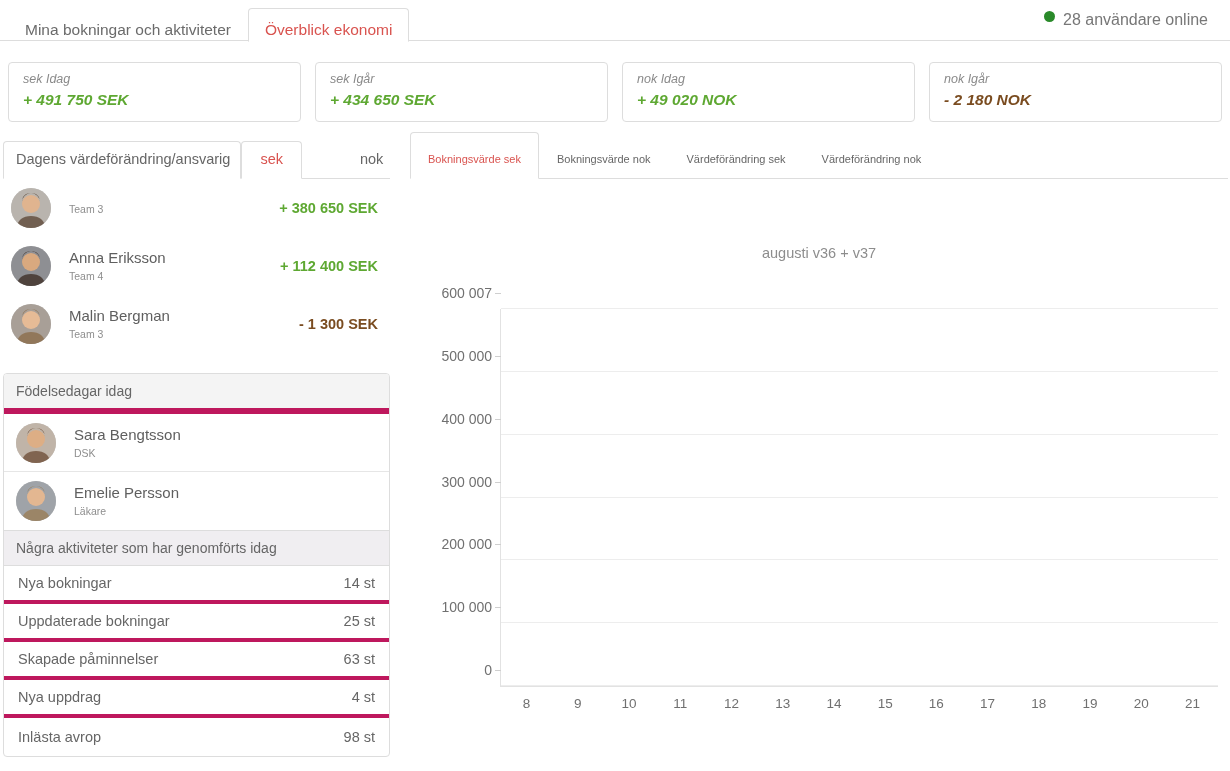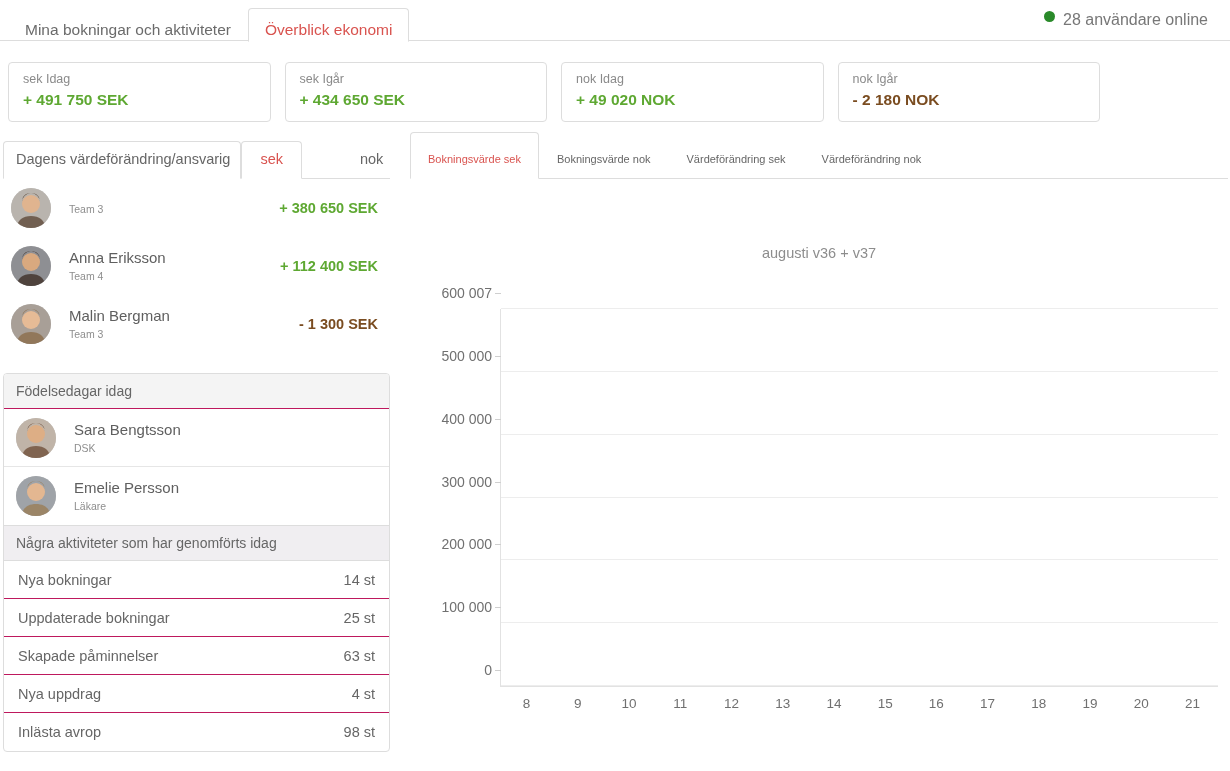--- a/index.html
+++ b/index.html
@@ -28,21 +28,21 @@
     border-color: #ddd; border-bottom: 1px solid #ffffff;
     margin-bottom: -1px; padding-top: 12px;
   }
   .online {
     position: absolute; right: 22px; top: 11px; display: flex; align-items: flex-start; gap: 8px;
     font-size: 16px; color: #777;
   }
   .dot { width: 11px; height: 11px; border-radius: 50%; background: #2a8a2a; display: inline-block; }
 
   
-  .kpis { position: absolute; left: 8px; top: 62px; width: 1092px; display: flex; gap: 14px; }
+  .kpis { position: absolute; left: 8px; top: 62px; width: 1214px; display: flex; gap: 14px; font-style: italic; }
   .kpi {
     flex: 1 1 0; height: 60px; border: 1px solid #ddd; border-radius: 4px; background: #fff;
     padding: 9px 14px;
   }
   .kpi-label { font-size: 12.5px; color: #8a8a8a; line-height: 15px; }
   .kpi-value { font-size: 15.5px; font-weight: bold; line-height: 20px; margin-top: 3px; }
   .pos { color: #5ea832; }
   .neg { color: #7a4c20; }
 
   
@@ -71,30 +71,30 @@
   }
   .avatar svg { display: block; width: 40px; height: 40px; }
   .person-info { margin-left: 18px; flex: 1 1 auto; }
   .person-name { font-size: 15px; color: #5f5f5f; line-height: 19px; }
   .person-sub { font-size: 10.5px; color: #8e8e8e; line-height: 15px; margin-top: 2px; }
   .person-amount { font-size: 14.5px; font-weight: bold; white-space: nowrap; padding-right: 6px; }
 
   
   .card { border: 1px solid #ddd; border-radius: 4px; background: #fff; margin-top: 20px; overflow: hidden; }
   .card-head {
-    background: #f4f4f4; border-bottom: 1px solid #be185d; padding: 9px 12px;
+    background: #f4f4f4; border-bottom: 6px solid #be185d; padding: 9px 12px;
     font-size: 14px; color: #666;
   }
   .bday-row { display: flex; align-items: center; height: 58px; padding: 0 12px; border-bottom: 1px solid #e6e6e6; }
   .bday-row:last-child { border-bottom: none; }
 
   .act-head { background: #f0eef1; border-bottom: 1px solid #ddd; border-top: 1px solid #ddd; padding: 9px 12px; font-size: 14px; color: #666; }
   .act-row {
     display: flex; align-items: center; justify-content: space-between;
-    height: 38px; padding: 0 14px 0 14px; border-bottom: 1px solid #be185d;
+    height: 38px; padding: 0 14px 0 14px; border-bottom: 4px solid #be185d;
     font-size: 14.5px; color: #666;
   }
   .act-row:last-child { border-bottom: none; }
   .act-count { color: #666; }
 
   
   .right { position: absolute; left: 410px; top: 143px; width: 818px; height: 625px; }
   .ctabs { display: flex; align-items: flex-end; height: 36px; border-bottom: 1px solid #ddd; }
   .ctab {
     font-size: 11px; color: #666; padding: 18px 17px 10px 17px; line-height: 17px;

